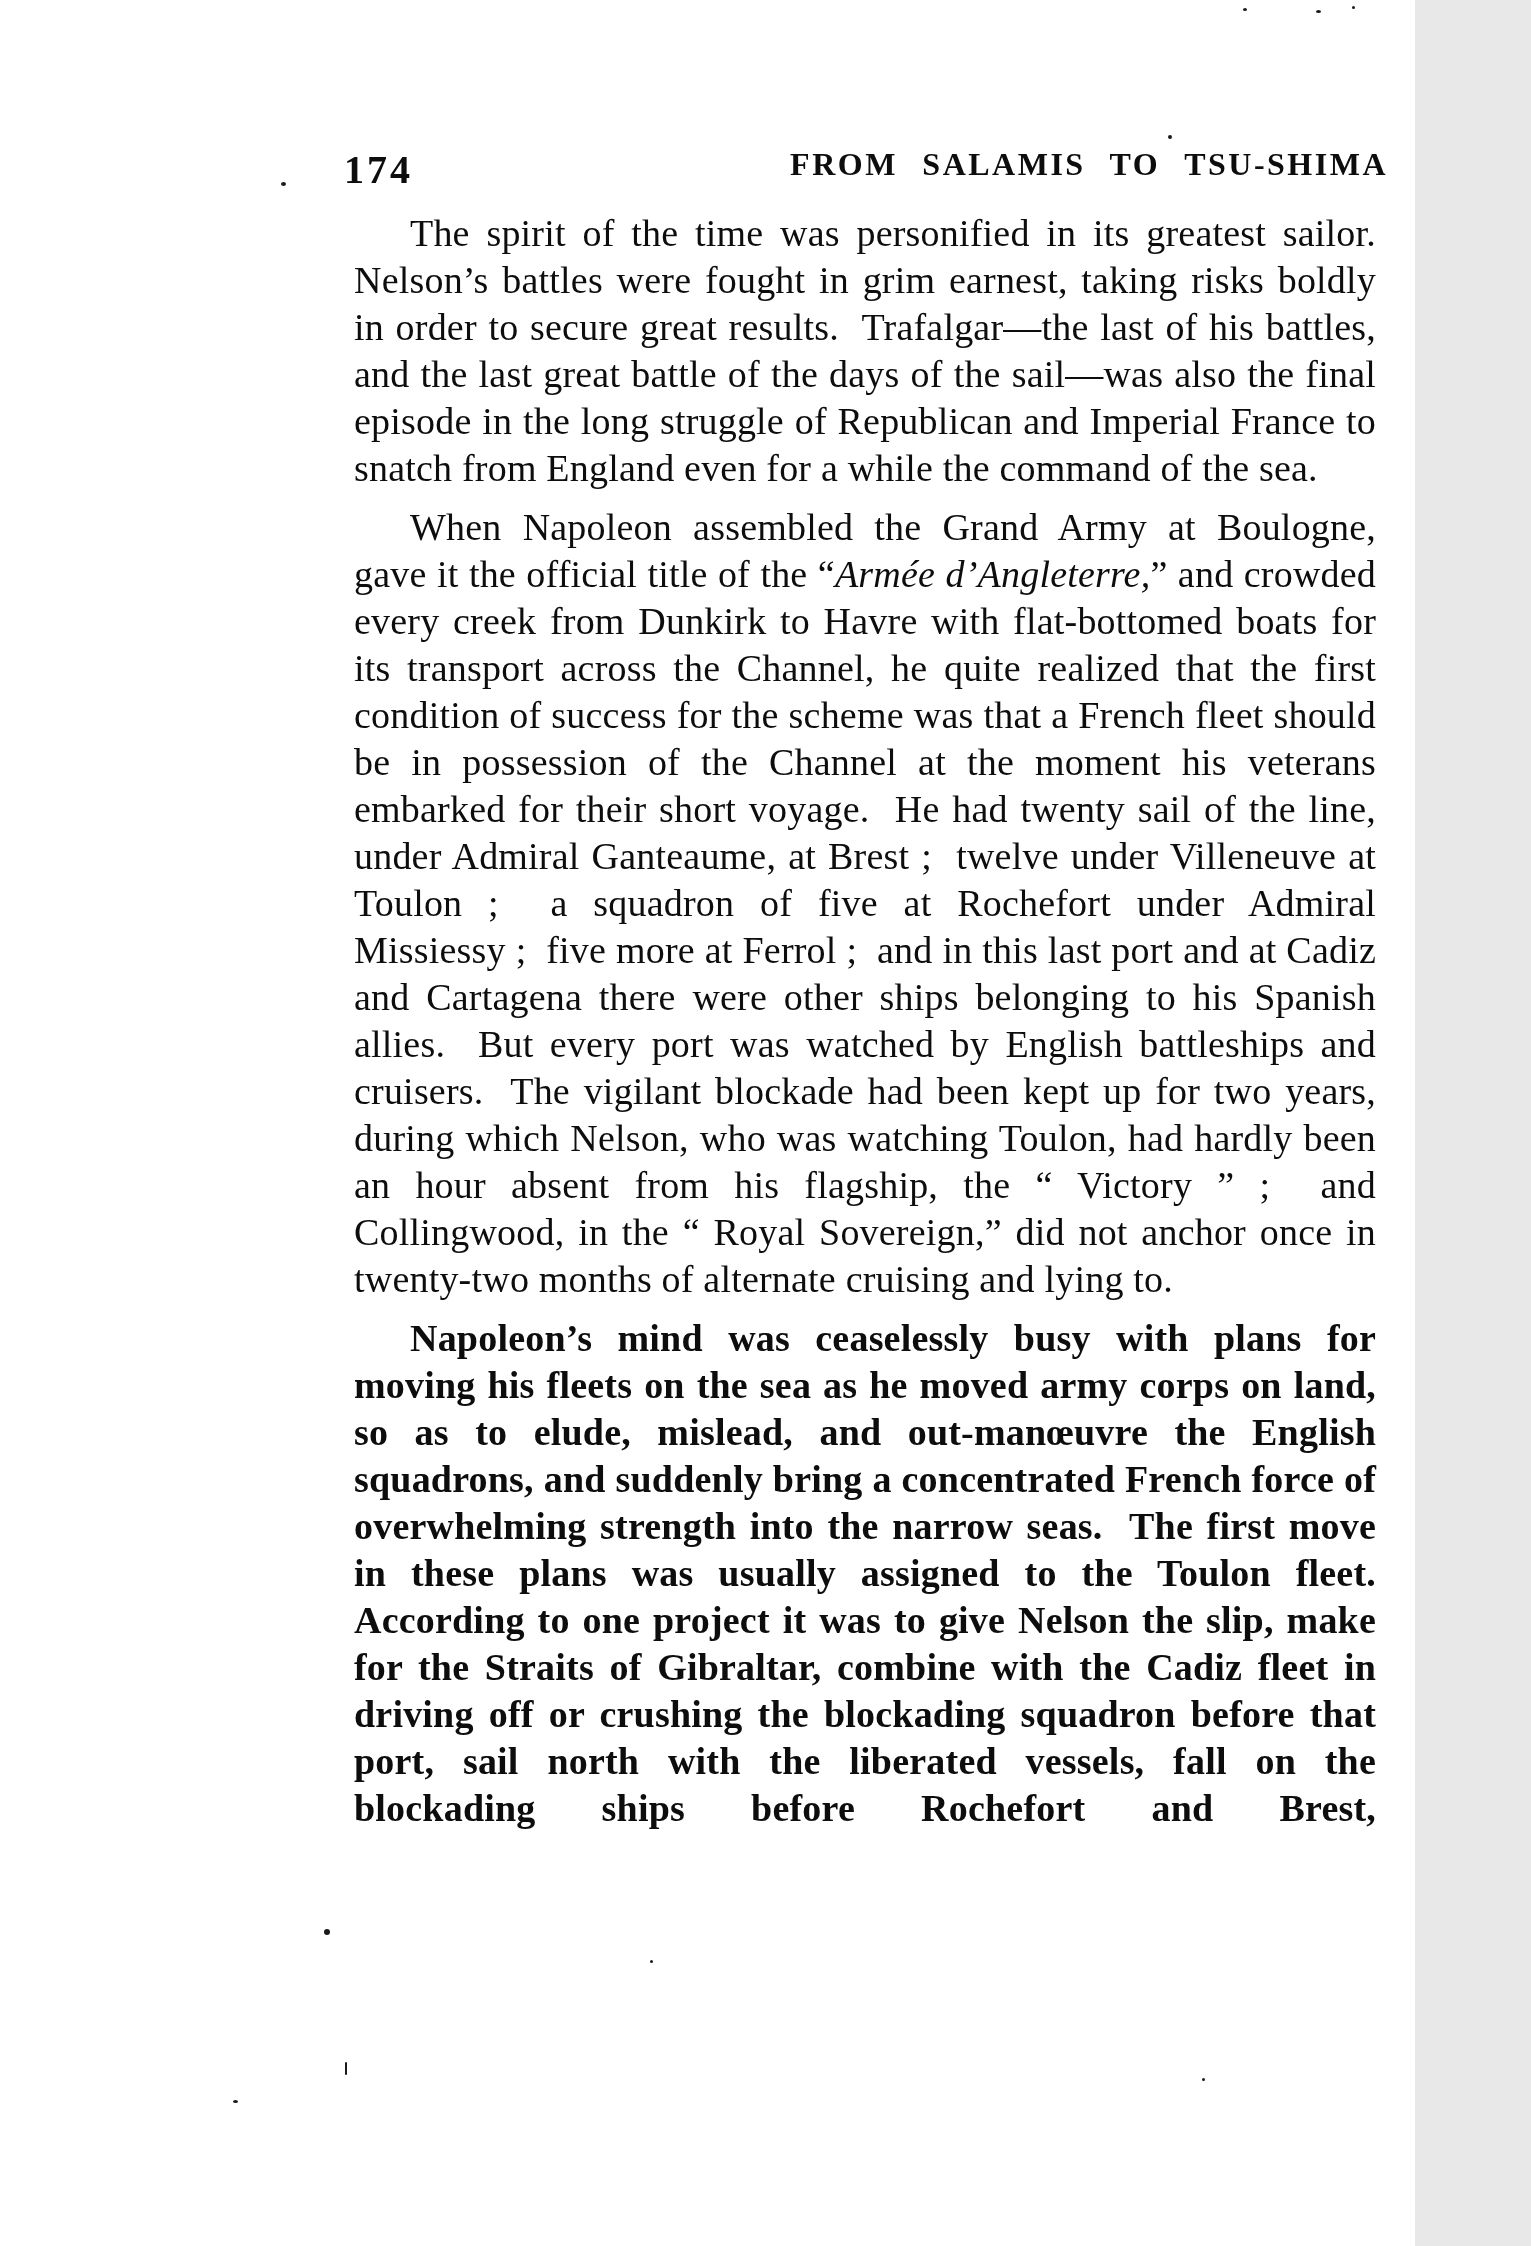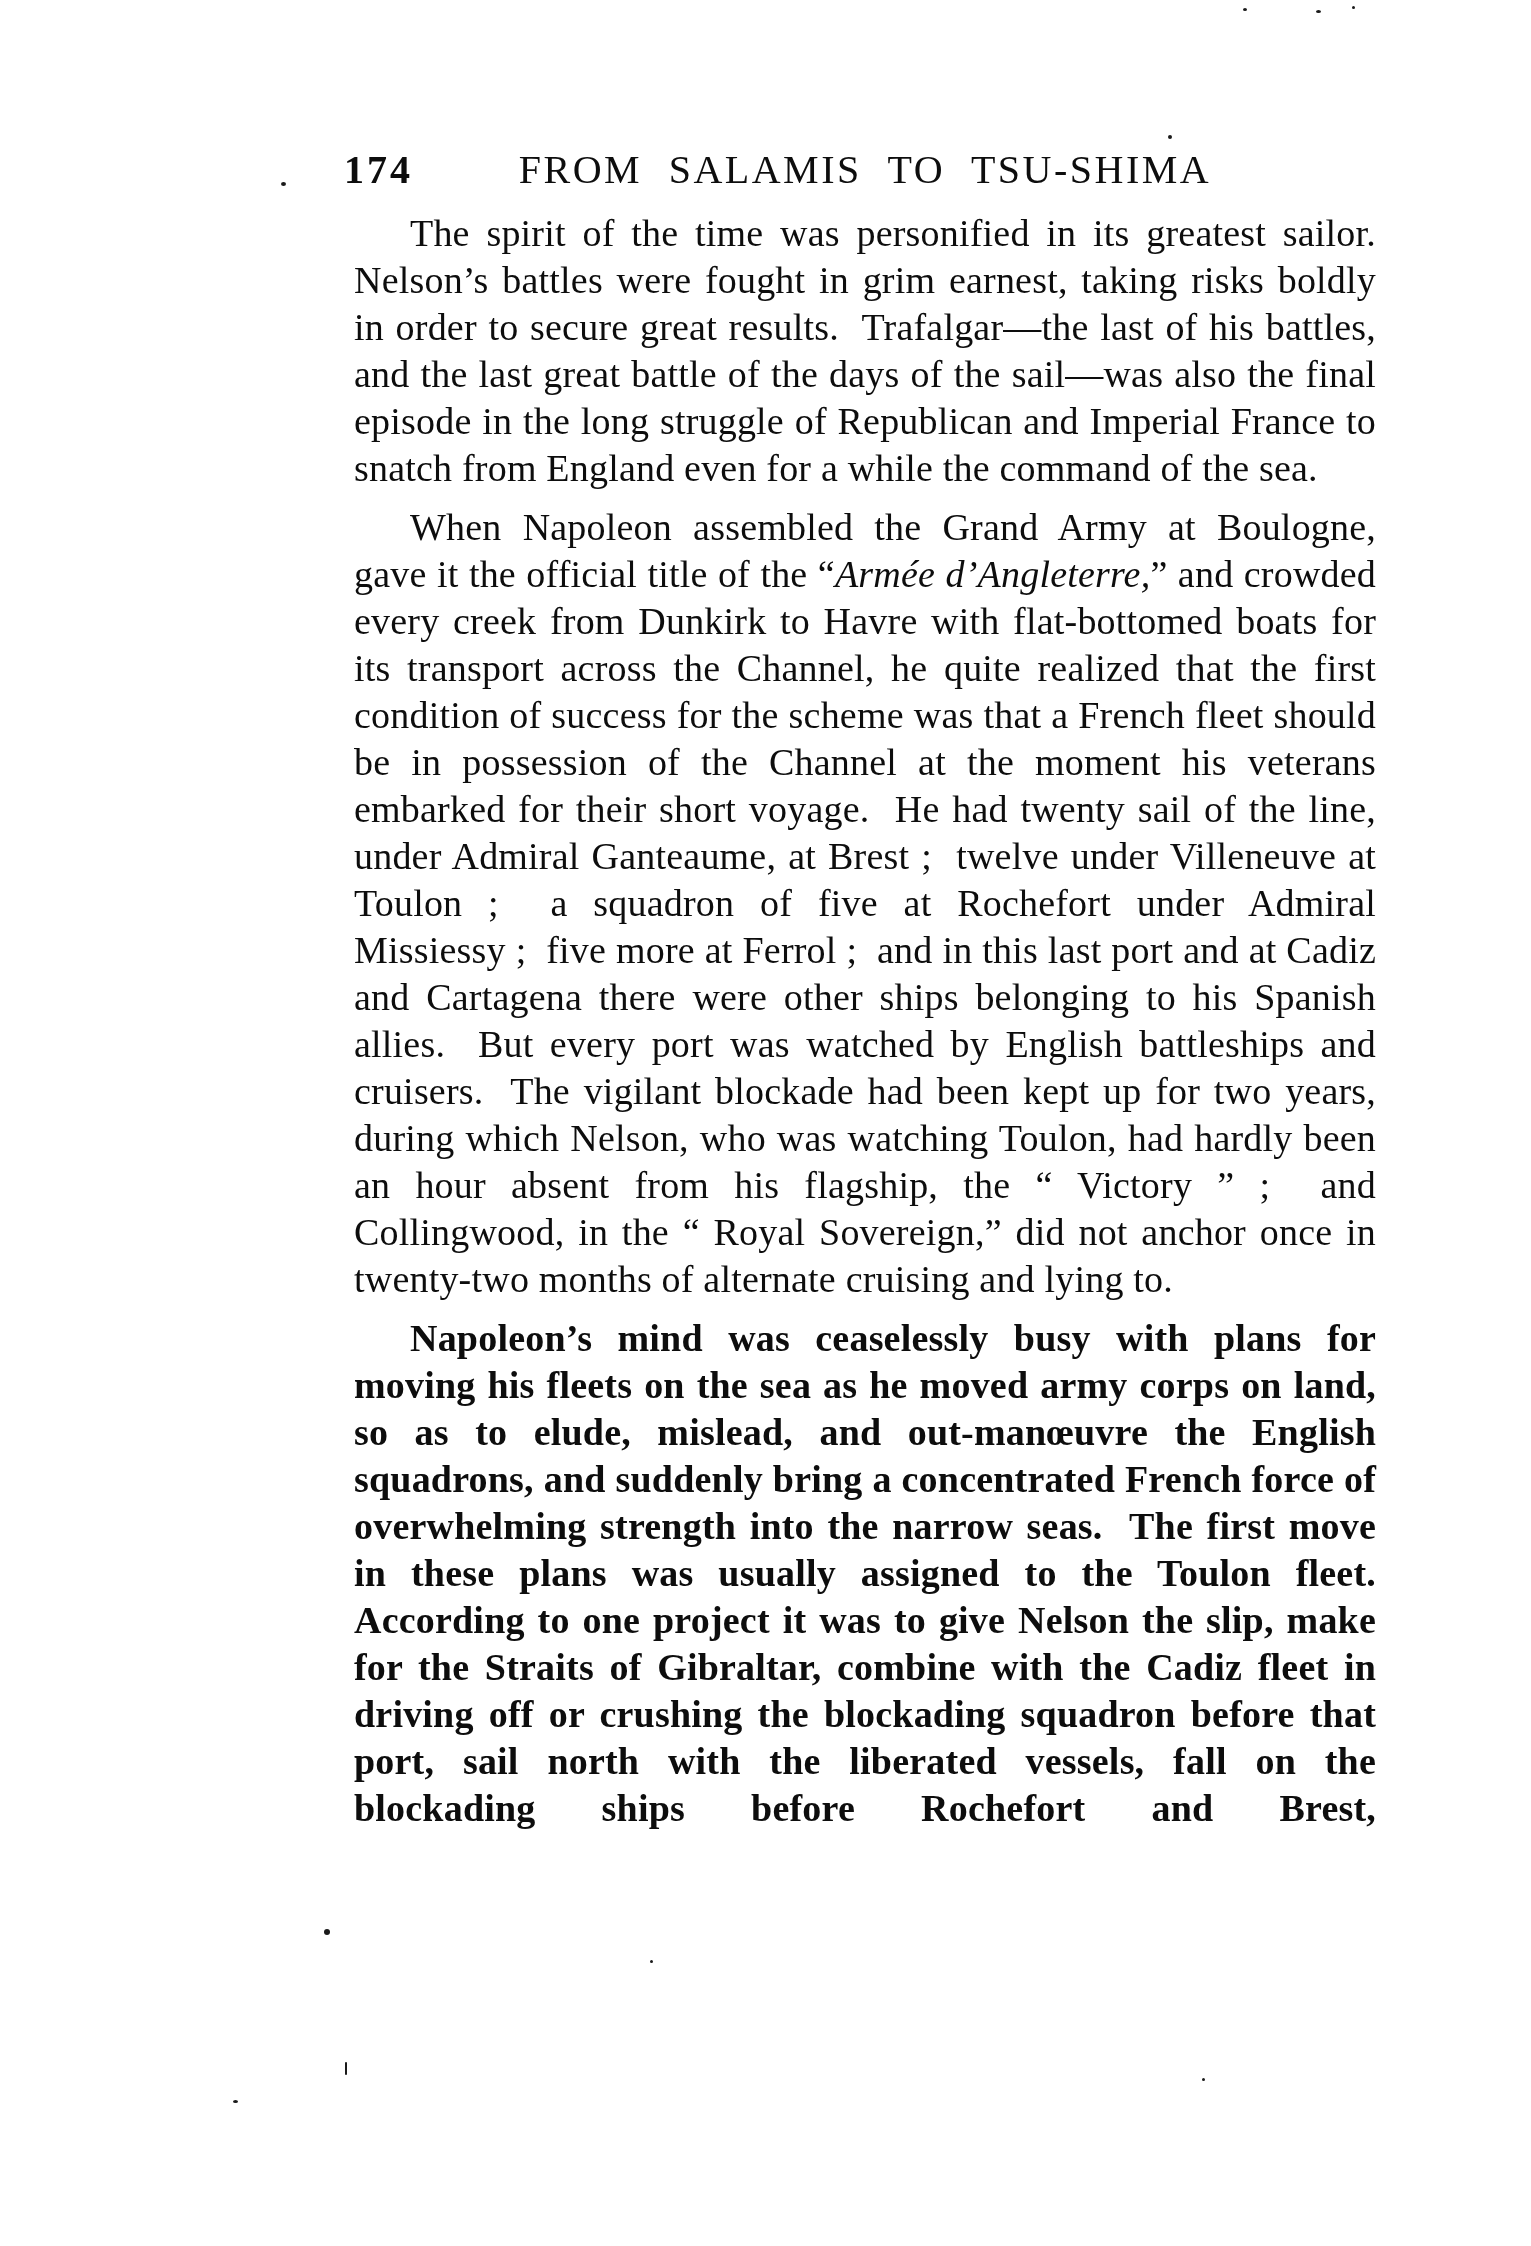--- a/index.html
+++ b/index.html
@@ -1,18 +1,18 @@
 <!DOCTYPE html>
 <html><head>
 <meta charset="utf-8">
 <style>
   html, body { margin: 0; padding: 0; background: #e8e8e8; }
   .page {
     position: relative;
-    width: 1531px;
+    width: 1415px;
     height: 2246px;
     background: #ffffff;
     overflow: hidden;
     font-family: "Liberation Serif", "DejaVu Serif", serif;
     color: #0d0d0d;
   }
   .text-block {
     position: absolute;
     left: 342px;
     top: 146px;
@@ -25,23 +25,23 @@
   }
   .page-number {
     position: absolute;
     left: 2px;
     top: 0;
     font-size: 40px;
     font-weight: bold;
     letter-spacing: 3px;
   }
   .running-title {
-    text-align: center;
-    font-size: 40px;
-    font-weight: normal;
+    text-align: right;
+    font-size: 32px;
+    font-weight: bold;
     letter-spacing: 2.5px;
     word-spacing: 14px;
     white-space: nowrap;
   }
   .body-text p {
     margin: 12px;
     font-size: 38px;
     line-height: 47px;
     text-align: justify;
     text-indent: 56px;

